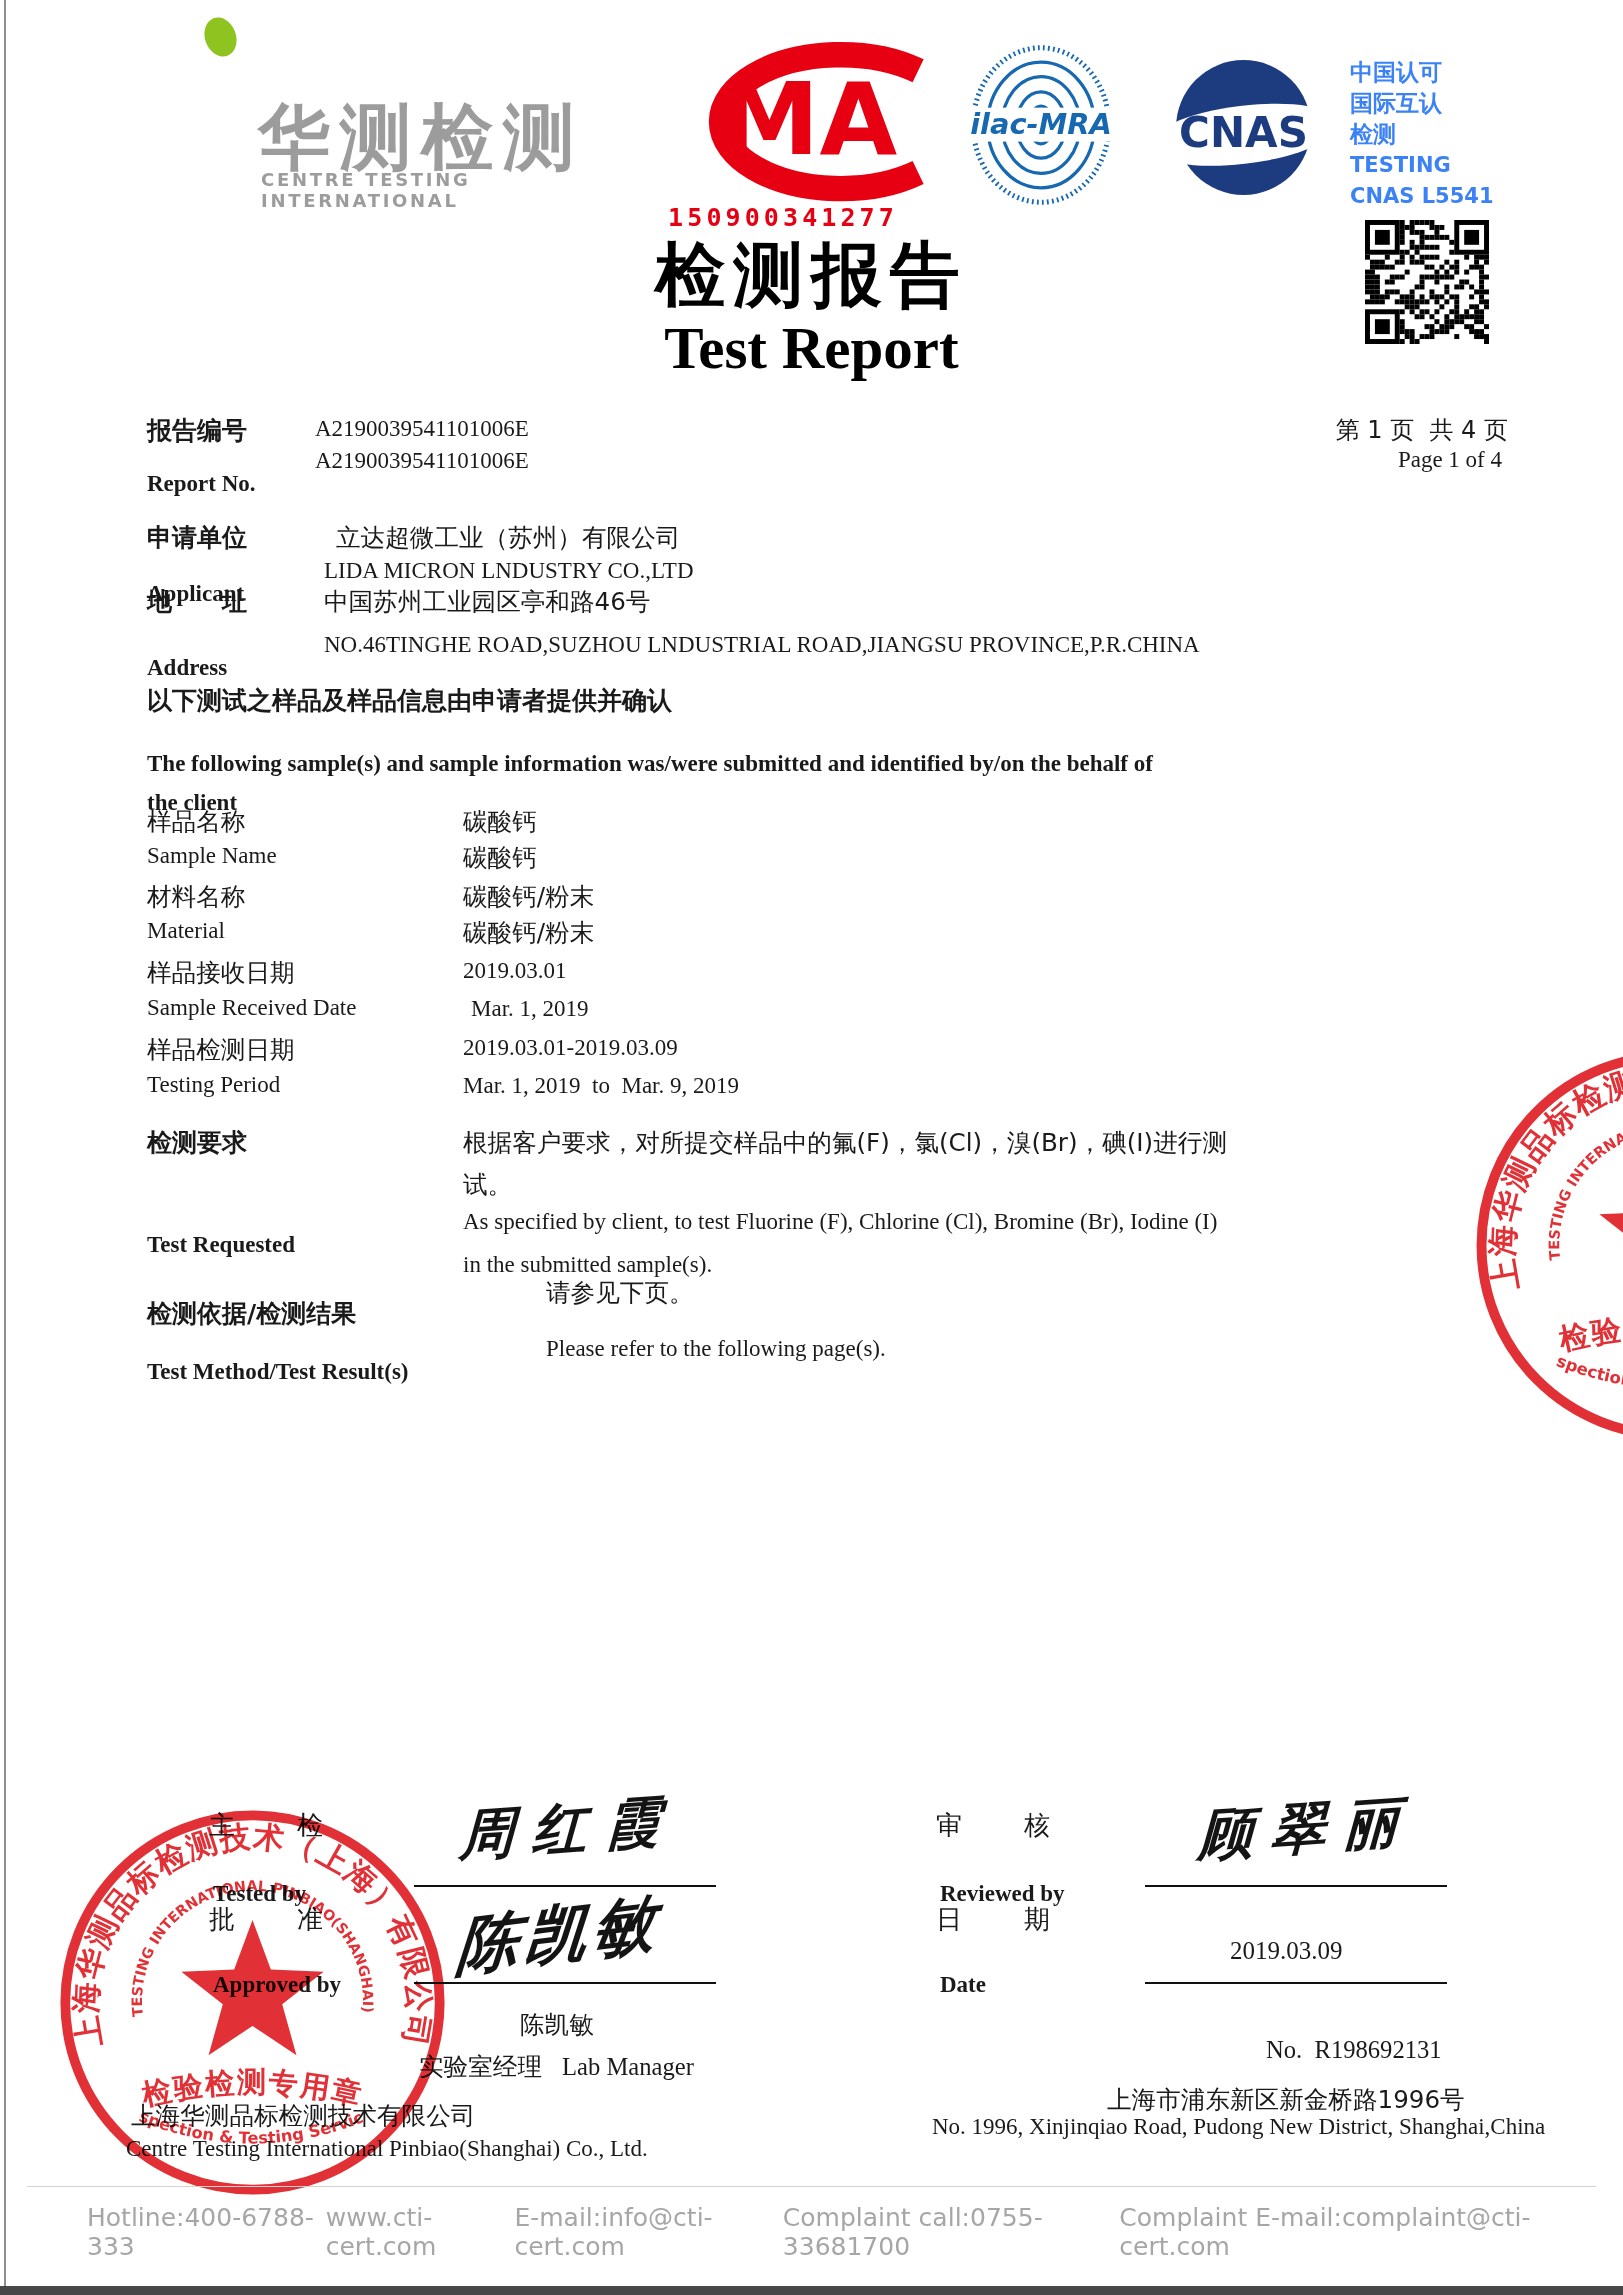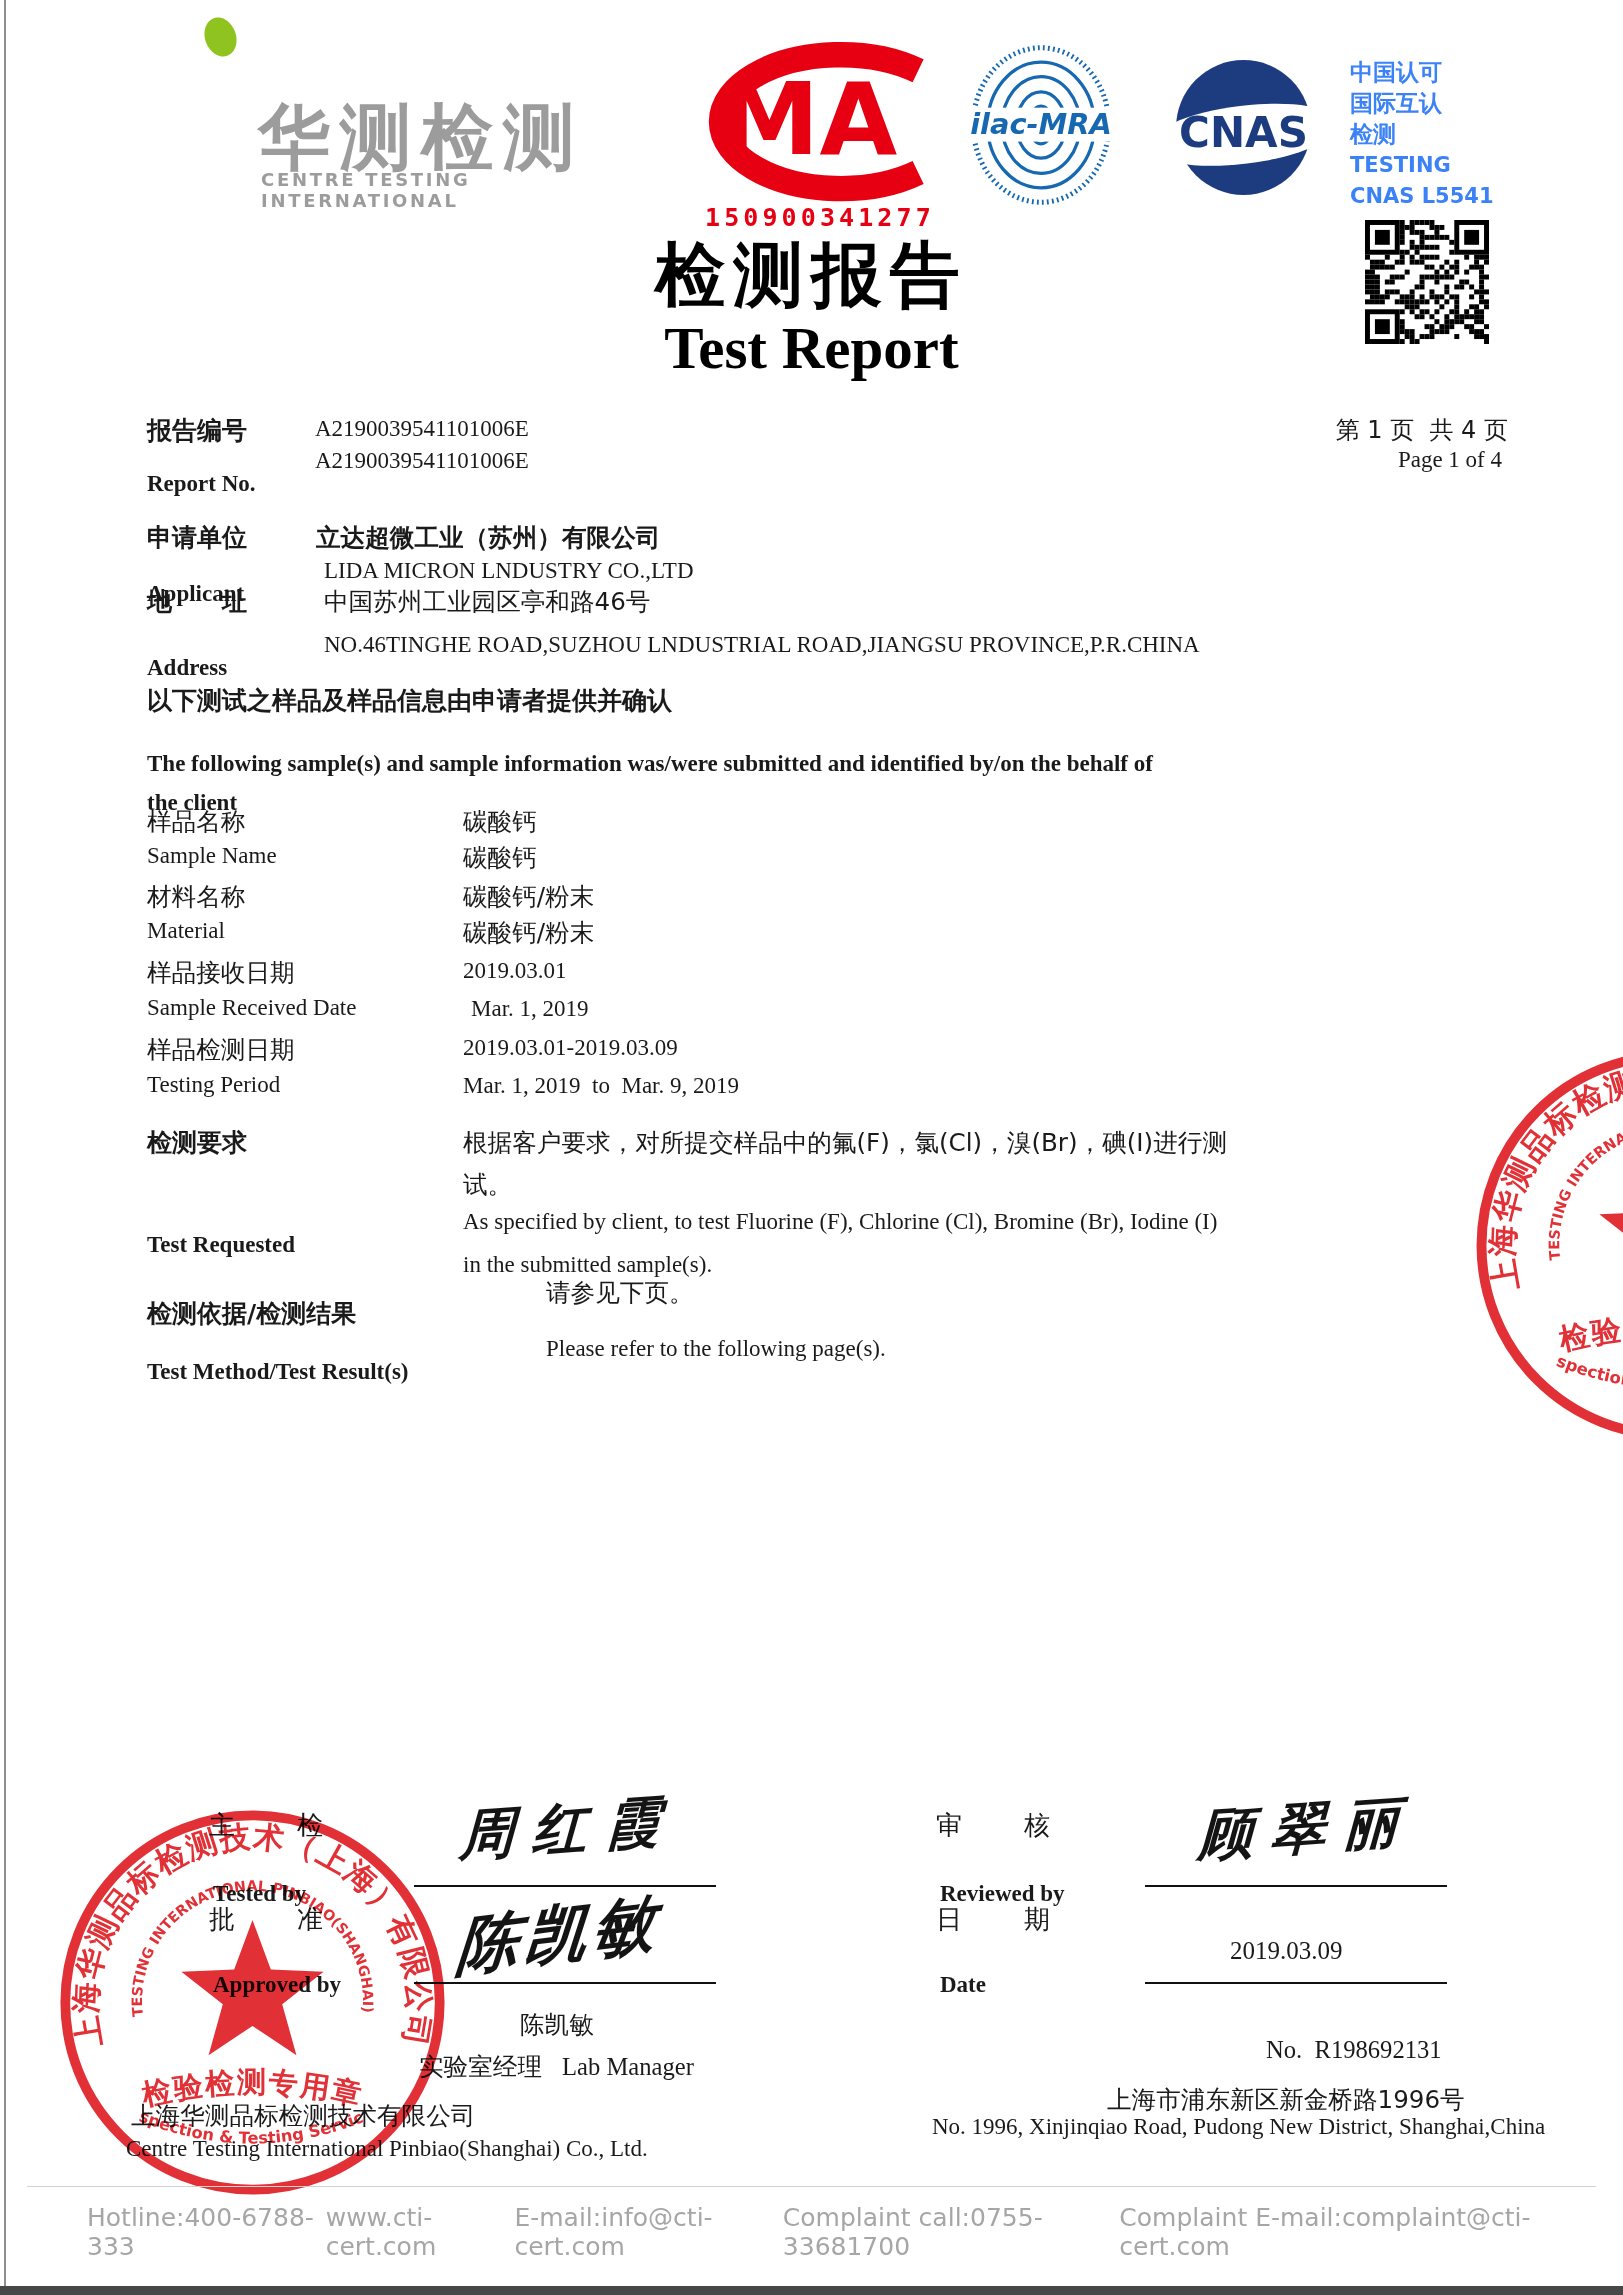--- a/index.html
+++ b/index.html
@@ -41,21 +41,21 @@
   <div class="abs" style="left:187px;top:53px;font-size:72px;line-height:1;font-weight:600;letter-spacing:9.6px;color:#9c9c9c;">华测检测</div>
   <div class="abs" style="left:190px;top:121px;font-size:18px;font-weight:700;letter-spacing:2.7px;color:#9c9c9c;">CENTRE TESTING INTERNATIONAL</div>
 </div>
 
 <div class="abs" style="left:672px;top:40px;width:270px;height:162px;">
   <svg width="270" height="162" viewBox="0 0 200 121">
     <path d="M 183,23 A 89,50 0 1 0 183,99" fill="none" stroke="#e60012" stroke-width="19"></path>
     <text x="101" y="85" text-anchor="middle" font-size="75" font-weight="bold" fill="#e60012" font-family="DejaVu Sans, sans-serif">MA</text>
   </svg>
 </div>
-<div class="abs" style="left:705px;top:203px;width:270px;text-align:left;font-family:'DejaVu Sans Mono',monospace;font-size:25px;font-weight:700;letter-spacing:4.1px;color:#e60012;">150900341277</div>
+<div class="abs" style="left:648px;top:203px;width:270px;text-align:center;font-family:'DejaVu Sans Mono',monospace;font-size:25px;font-weight:700;letter-spacing:4.1px;color:#e60012;">150900341277</div>
 
 <div class="abs" style="left:955px;top:42px;width:172px;height:166px;">
   <svg width="172" height="166" viewBox="0 0 200 230">
     <ellipse cx="100" cy="115" rx="94" ry="107" fill="none" stroke="#1668b1" stroke-width="7" stroke-dasharray="2.5,4.5"></ellipse>
     <ellipse cx="100" cy="115" rx="74" ry="87" fill="none" stroke="#1668b1" stroke-width="4.5"></ellipse>
     <ellipse cx="100" cy="115" rx="54" ry="67" fill="none" stroke="#1668b1" stroke-width="4.5"></ellipse>
     <ellipse cx="100" cy="115" rx="34" ry="46" fill="none" stroke="#1668b1" stroke-width="4.5"></ellipse>
     <ellipse cx="100" cy="115" rx="16" ry="26" fill="none" stroke="#1668b1" stroke-width="4.5"></ellipse>
     <rect x="0" y="91" width="200" height="47" fill="#ffffff"></rect>
     <text x="100" y="128" text-anchor="middle" font-size="40" font-weight="bold" font-style="italic" fill="#1668b1" font-family="DejaVu Sans, sans-serif">ilac-MRA</text>
@@ -324,21 +324,21 @@
 
 <div class="abs zh-b" style="left:147px;top:414px;">报告编号</div>
 <div class="abs val" style="left:315px;top:416px;">A2190039541101006E</div>
 <div class="abs en-b" style="left:147px;top:447px;">Report No.</div>
 <div class="abs val" style="left:315px;top:448px;">A2190039541101006E</div>
 
 <div class="abs zh pre" style="right:115px;top:414px;font-size:24px;">第 1 页  共 4 页</div>
 <div class="abs en" style="right:121px;top:447px;">Page 1 of 4</div>
 
 <div class="abs zh-b" style="left:147px;top:521px;">申请单位</div>
-<div class="abs zh" style="left:316px;top:521px;font-weight:bold;">立达超微工业（苏州）有限公司</div>
+<div class="abs zh" style="left:336px;top:521px;">立达超微工业（苏州）有限公司</div>
 <div class="abs en-b" style="left:147px;top:557px;">Applicant</div>
 <div class="abs val" style="left:324px;top:558px;">LIDA MICRON LNDUSTRY CO.,LTD</div>
 <div class="abs zh-b" style="left:147px;top:585px;">地　　址</div>
 <div class="abs zh" style="left:324px;top:585px;">中国苏州工业园区亭和路46号</div>
 <div class="abs en-b" style="left:147px;top:631px;">Address</div>
 <div class="abs val" style="left:324px;top:632px;">NO.46TINGHE ROAD,SUZHOU LNDUSTRIAL ROAD,JIANGSU PROVINCE,P.R.CHINA</div>
 
 <div class="abs zh-b" style="left:147px;top:684px;">以下测试之样品及样品信息由申请者提供并确认</div>
 <div class="abs en-b" style="left:147px;top:727px;">The following sample(s) and sample information was/were submitted and identified by/on the behalf of</div>
 <div class="abs en-b" style="left:147px;top:766px;">the client</div>

